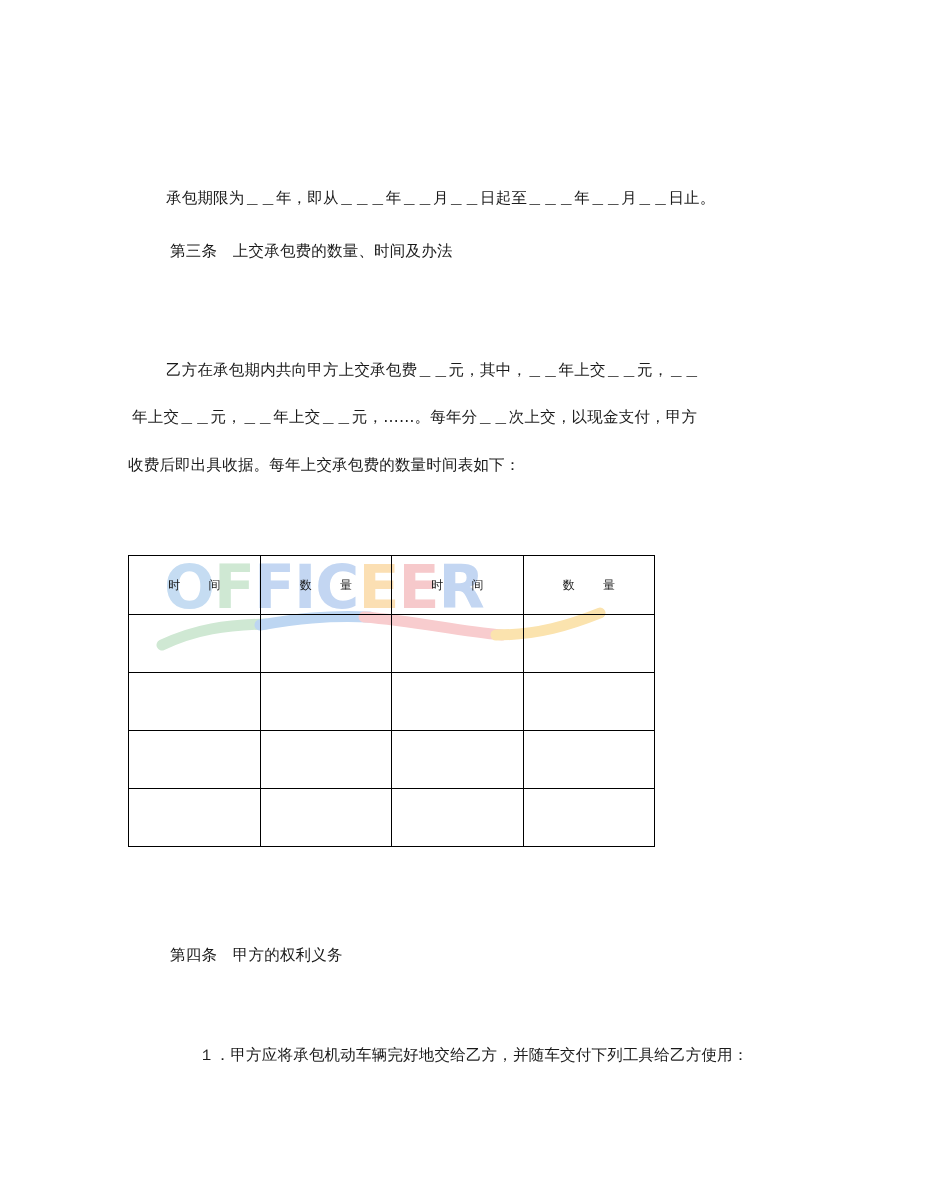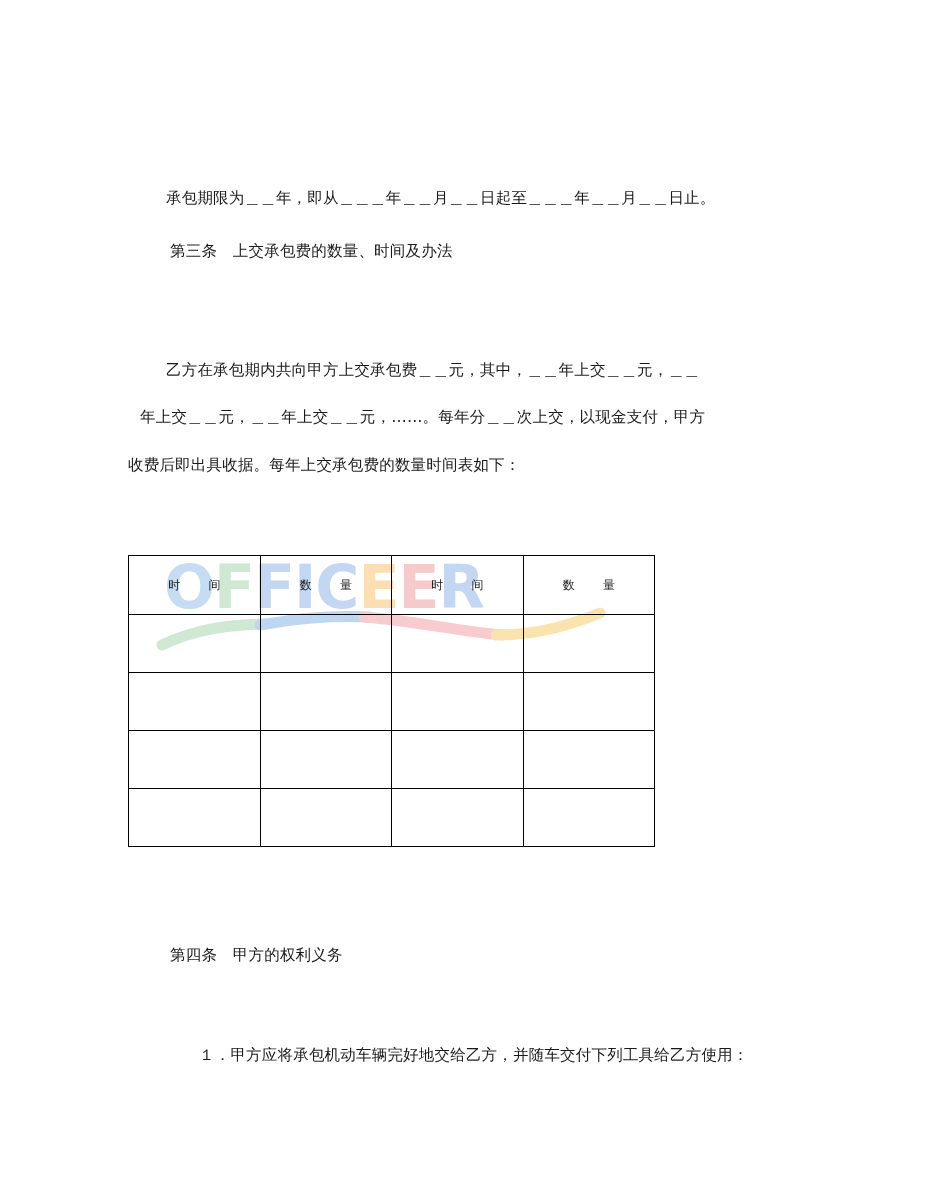--- a/index.html
+++ b/index.html
@@ -29,21 +29,21 @@
     line-height: 1.0;
     color: #1a1a1a;
     white-space: nowrap;
     letter-spacing: 0.2px;
   }
 
   
   #line-term          { left: 166px; top: 163px; margin-top: 28px; }
   #heading-article3   { left: 170px; top: 244px; }
   #fee-line-1         { left: 166px; top: 363px; }
-  #fee-line-2         { left: 140px; top: 410px; text-align: center; }
+  #fee-line-2         { left: 132px; top: 410px; text-align: center; }
   #fee-line-3         { left: 128px; top: 458px; }
   #heading-article4   { left: 170px; top: 948px; }
   #duty-line-1        { left: 176px; top: 1048px; margin-left: 23px; }
 
   
   .schedule-table-wrap {
     position: absolute;
     left: 128px;
     top: 555px;
     width: 522px;

